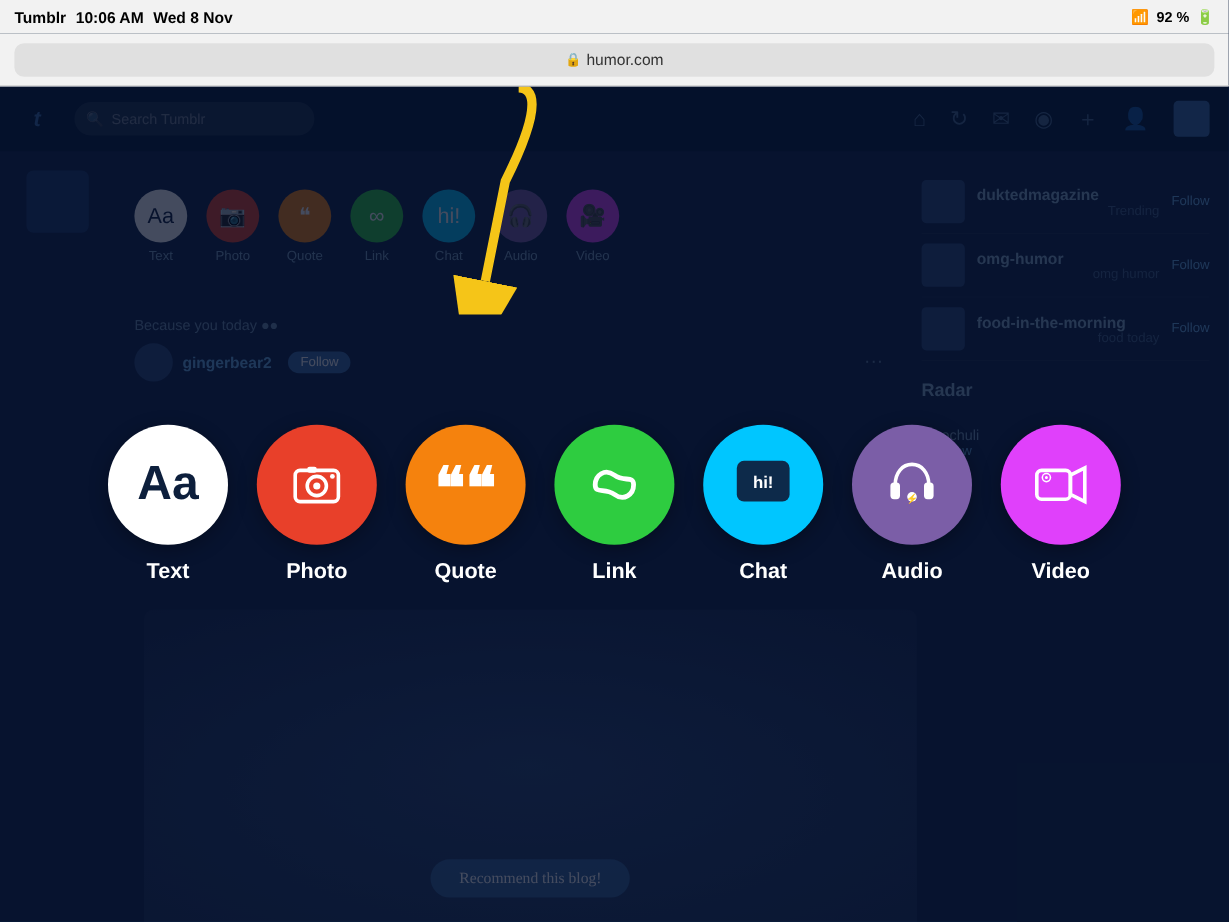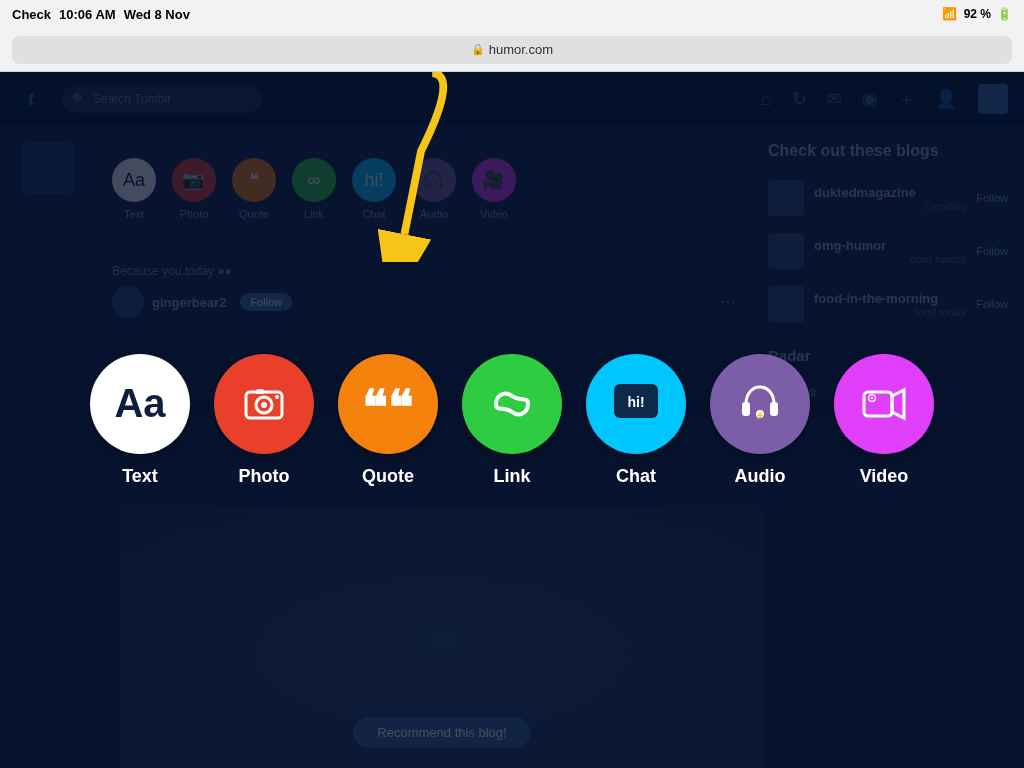--- a/index.html
+++ b/index.html
@@ -339,28 +339,29 @@
       left: 50%;
       transform: translateX(-50%);
       background: rgba(58, 110, 168, 0.8);
       color: white;
       border: none;
       border-radius: 20px;
       padding: 8px 24px;
       font-size: 13px;
       cursor: pointer;
       white-space: nowrap;
+      font-family: Liberation Serif, serif;
     }
   </style>
 </head>
 <body>
 
 <div class="status-bar">
   <div class="status-left">
-    <span>Check</span>
+    <span>Tumblr</span>
     <span>10:06 AM</span>
     <span>Wed 8 Nov</span>
   </div>
   <div class="status-right">
     <span>📶</span>
     <span>92 %</span>
     <span>🔋</span>
   </div>
 </div>
 
@@ -444,21 +445,20 @@
       </div>
 
       <div class="bg-photo">
         <div class="bg-photo-inner"></div>
         <button class="recommend-btn">Recommend this blog!</button>
       </div>
 
     </div>
 
     <div class="right-sidebar">
-      <div class="sidebar-section-title">Check out these blogs</div>
       <div class="blog-item">
         <div class="blog-avatar"></div>
         <div class="blog-info">
           <div class="blog-name">duktedmagazine</div>
           <div class="blog-sub">Trending</div>
         </div>
         <span class="follow-small">Follow</span>
       </div>
       <div class="blog-item">
         <div class="blog-avatar"></div>

